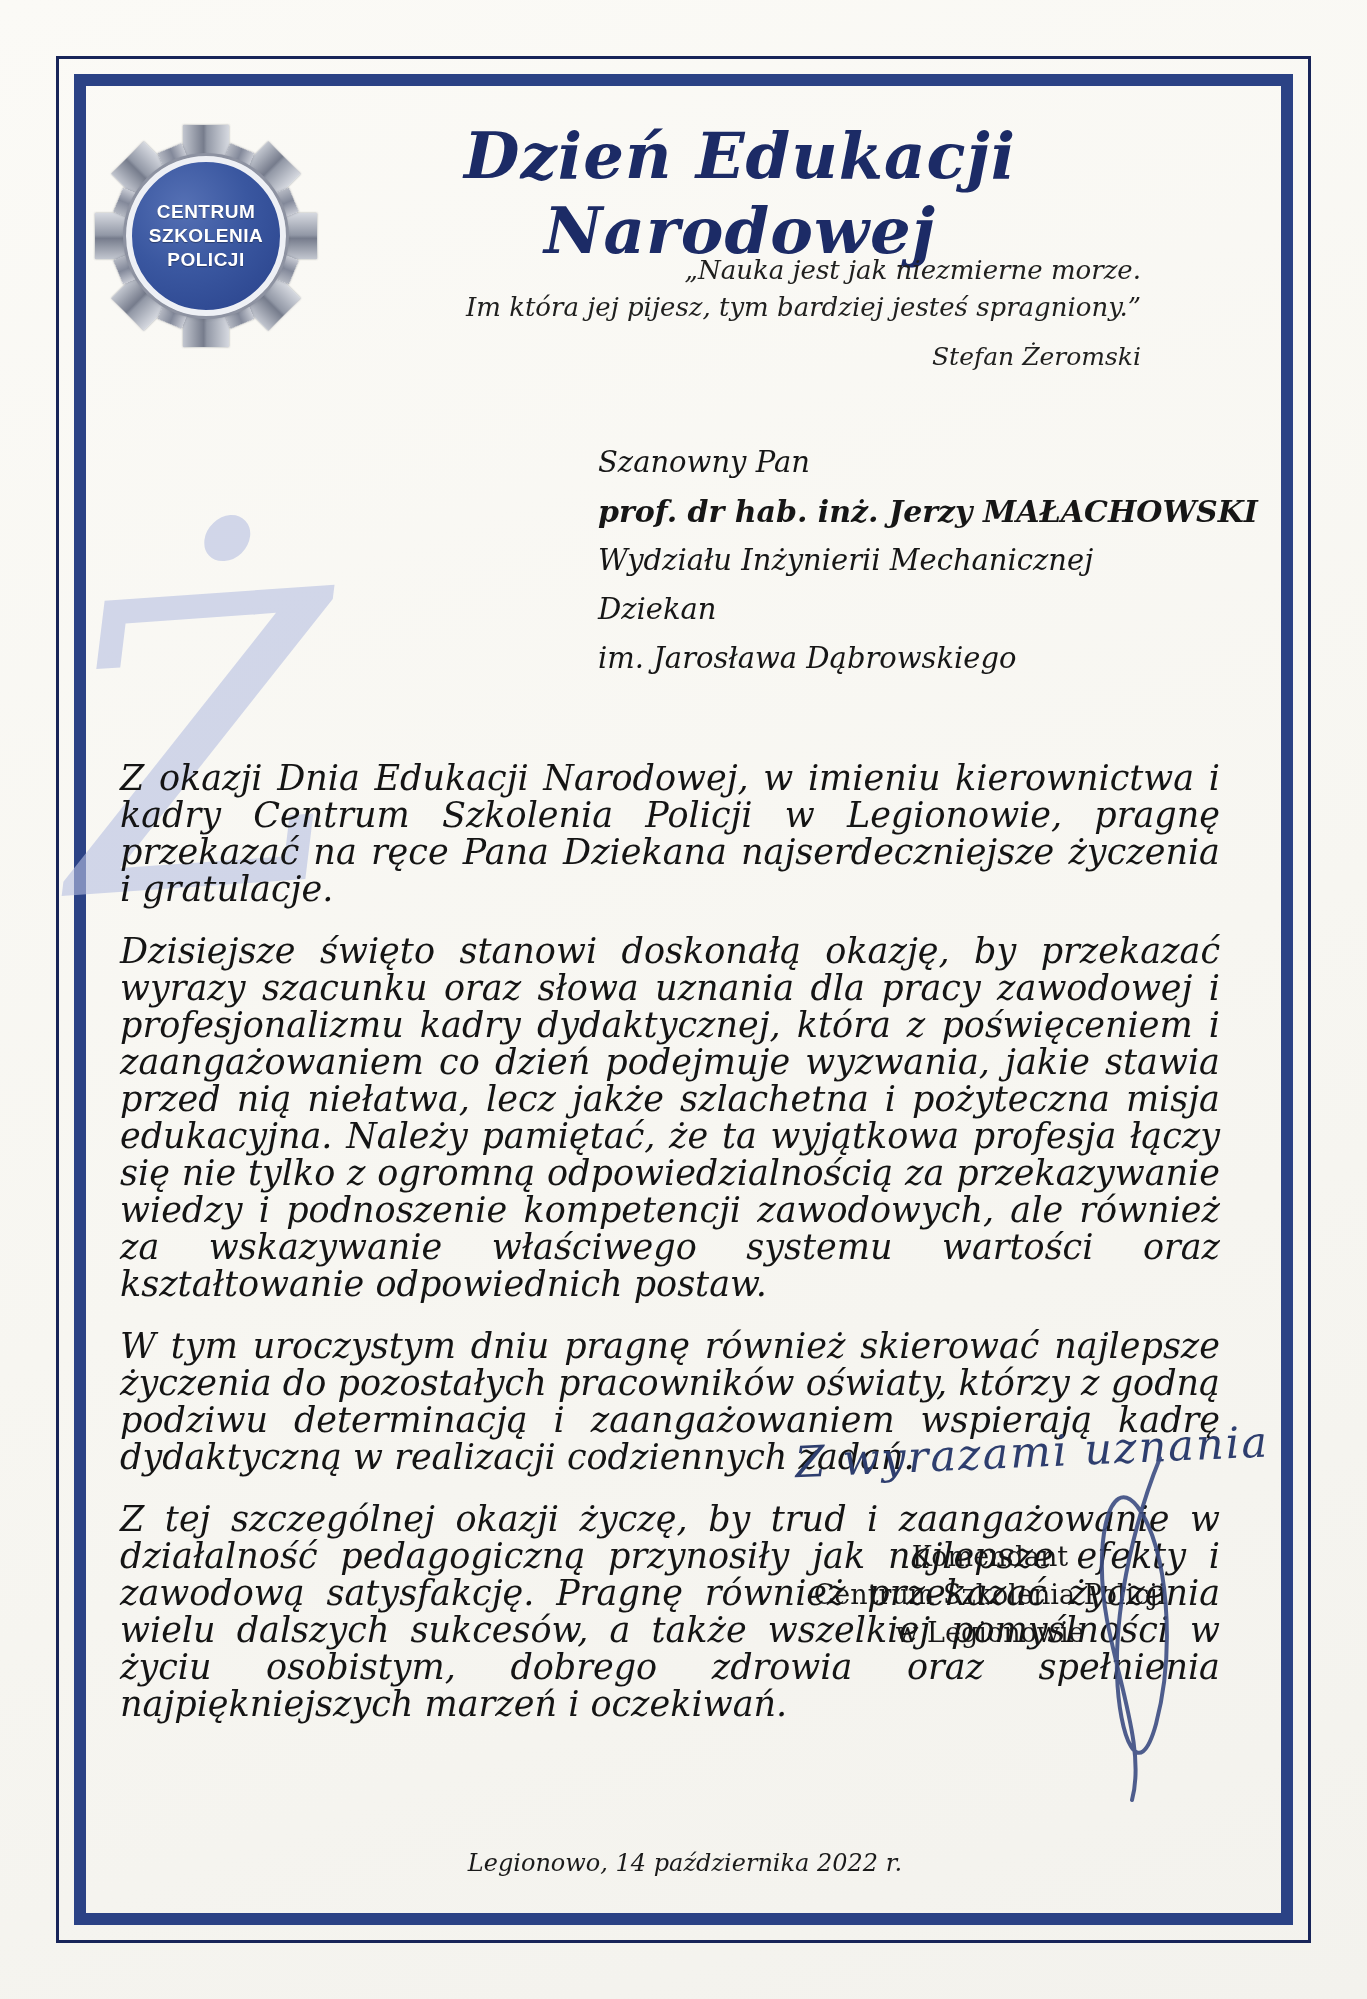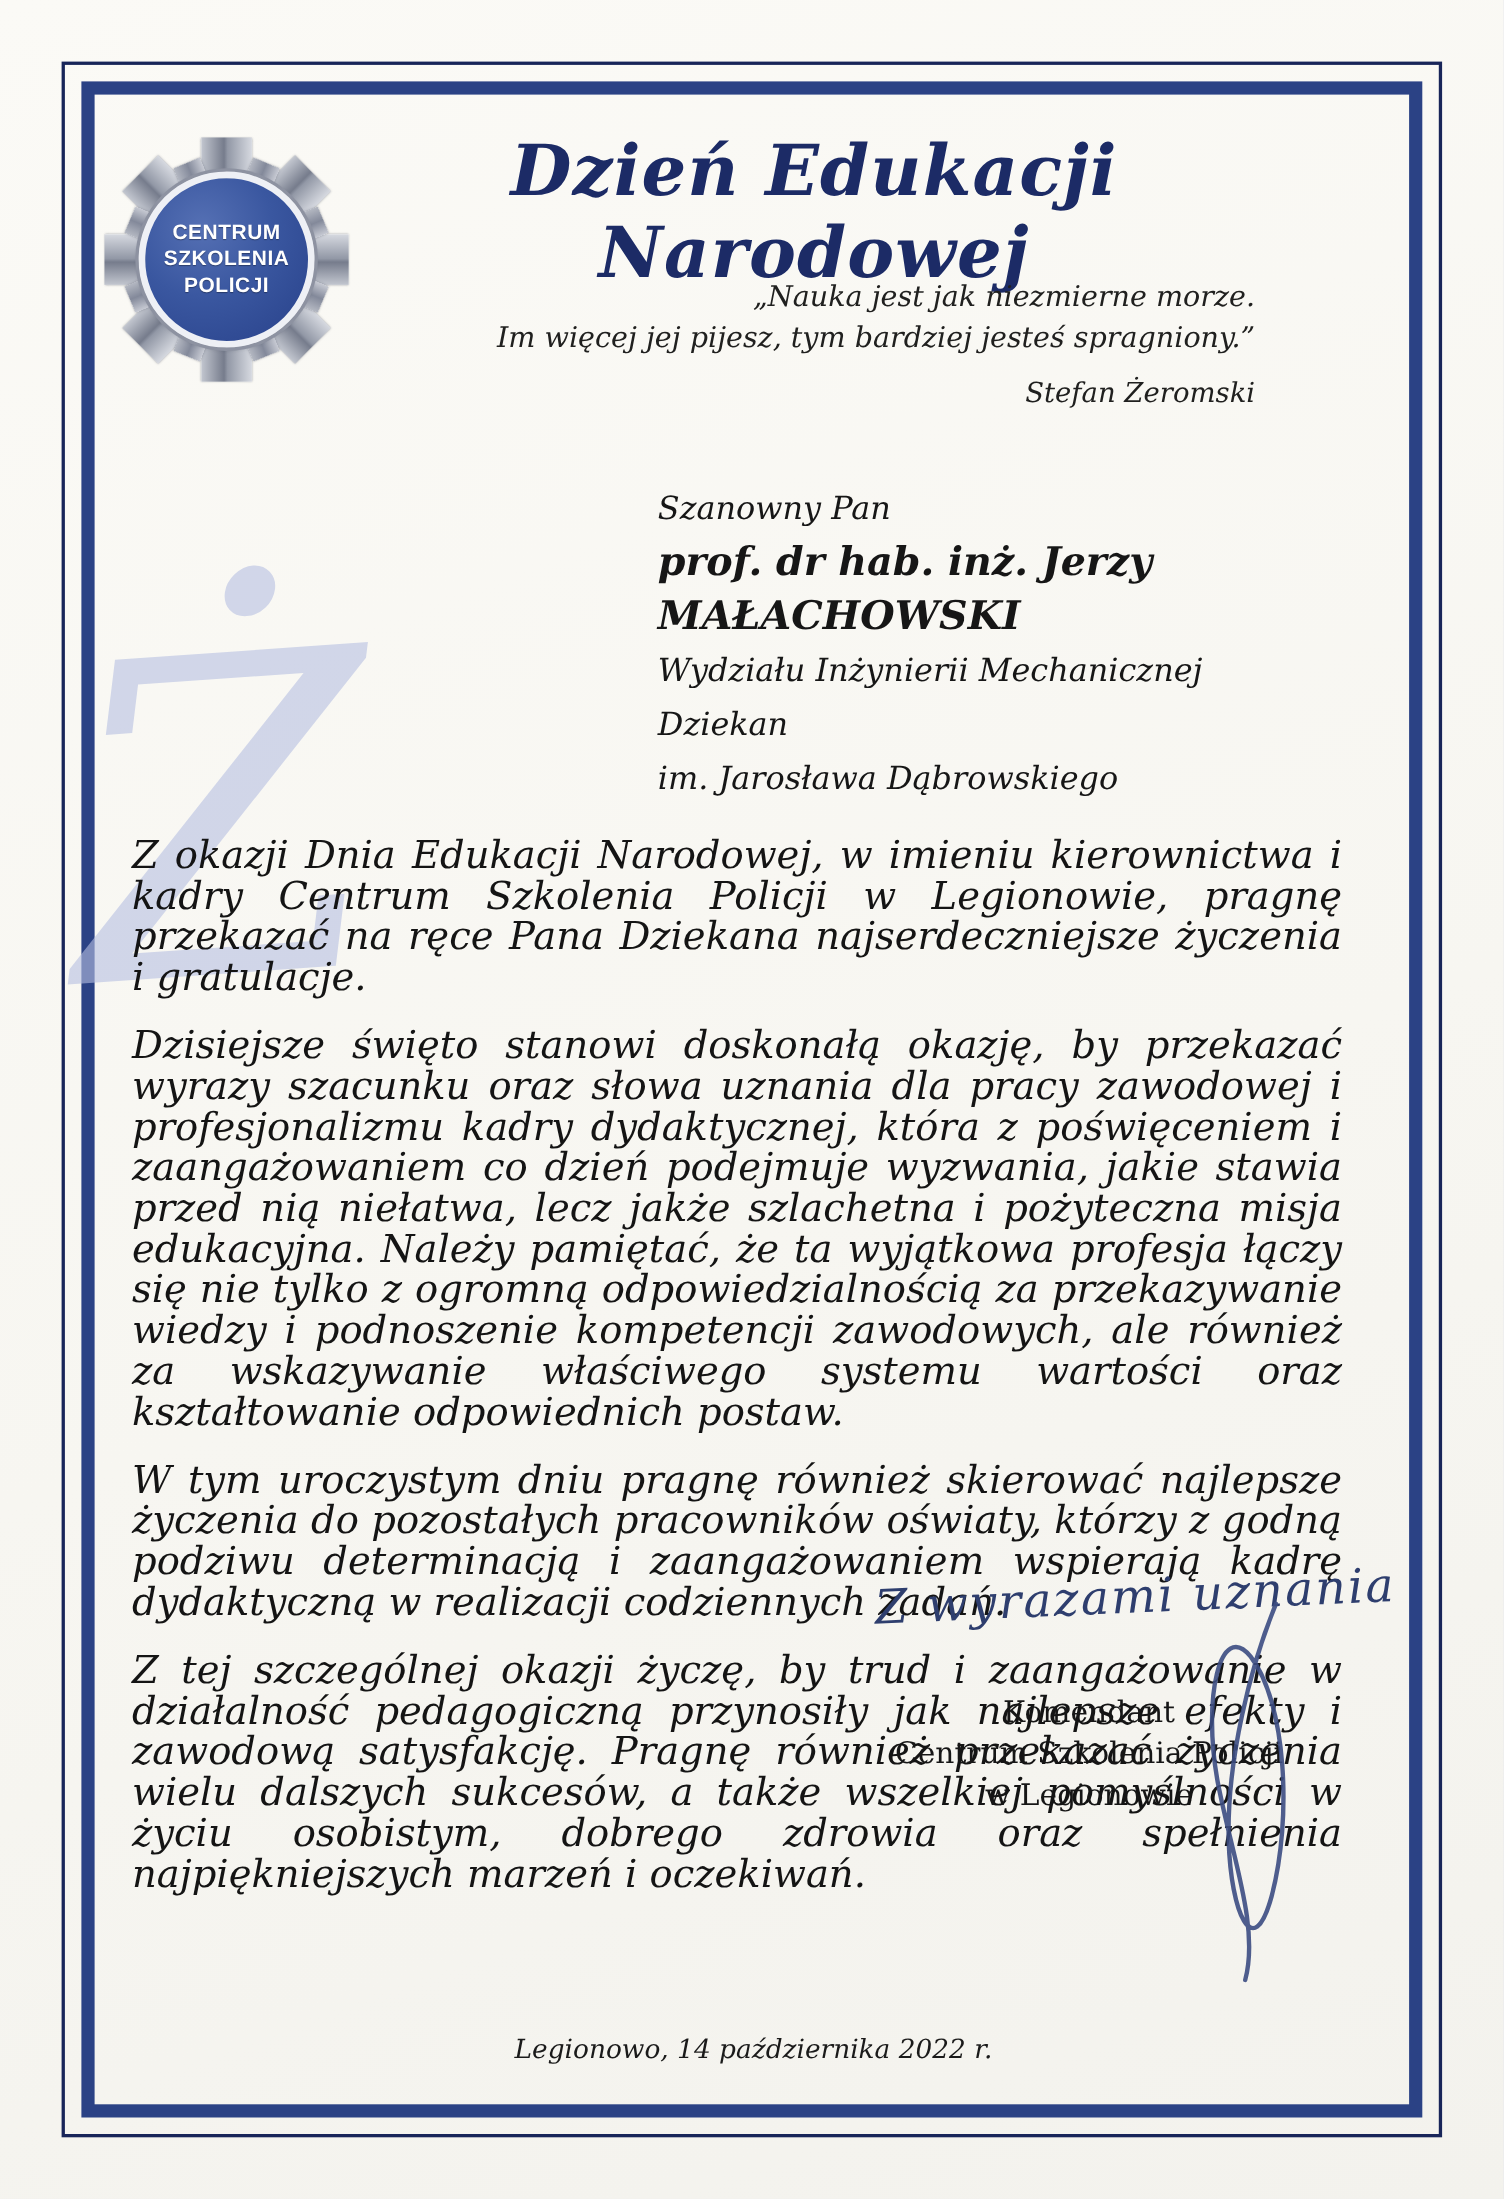--- a/index.html
+++ b/index.html
@@ -71,21 +71,21 @@
     font-style:italic; font-size:26px; line-height:37px; color:#20201f;
     z-index:2;
   }
   .quote .author{margin-top:12px; font-size:25px;}
   
   .recipient{
     position:absolute; left:598px; top:438px;
     font-style:italic; font-size:29px; line-height:49px; color:#161616;
     z-index:2;
   }
-  .recipient .name{font-weight:bold; font-size:36px;}
+  .recipient .name{font-weight:bold; font-size:30px;}
   
   .watermark{
     position:absolute; left:62px; top:548px;
     font-style:italic; font-size:400px; line-height:400px;
     color:#b7c0e2; opacity:.6;
     transform:rotate(-4deg);
     z-index:1; pointer-events:none;
   }
   
   .letter-body{
@@ -149,21 +149,21 @@
       <div>CENTRUM</div>
       <div>SZKOLENIA</div>
       <div>POLICJI</div>
     </div>
   </div>
 
   <div class="title">Dzień Edukacji Narodowej</div>
 
   <div class="quote">
     <div>„Nauka jest jak niezmierne morze.</div>
-    <div>Im więcej jej pijesz, tym bardziej jesteś spragniony.”</div>
+    <div>Im która jej pijesz, tym bardziej jesteś spragniony.”</div>
     <div class="author">Stefan Żeromski</div>
   </div>
 
   <div class="recipient">
     <div>Szanowny Pan</div>
     <div class="name">prof. dr hab. inż. Jerzy MAŁACHOWSKI</div>
     <div>Wydziału Inżynierii Mechanicznej</div>
     <div>Dziekan</div>
     <div>im. Jarosława Dąbrowskiego</div>
   </div>

